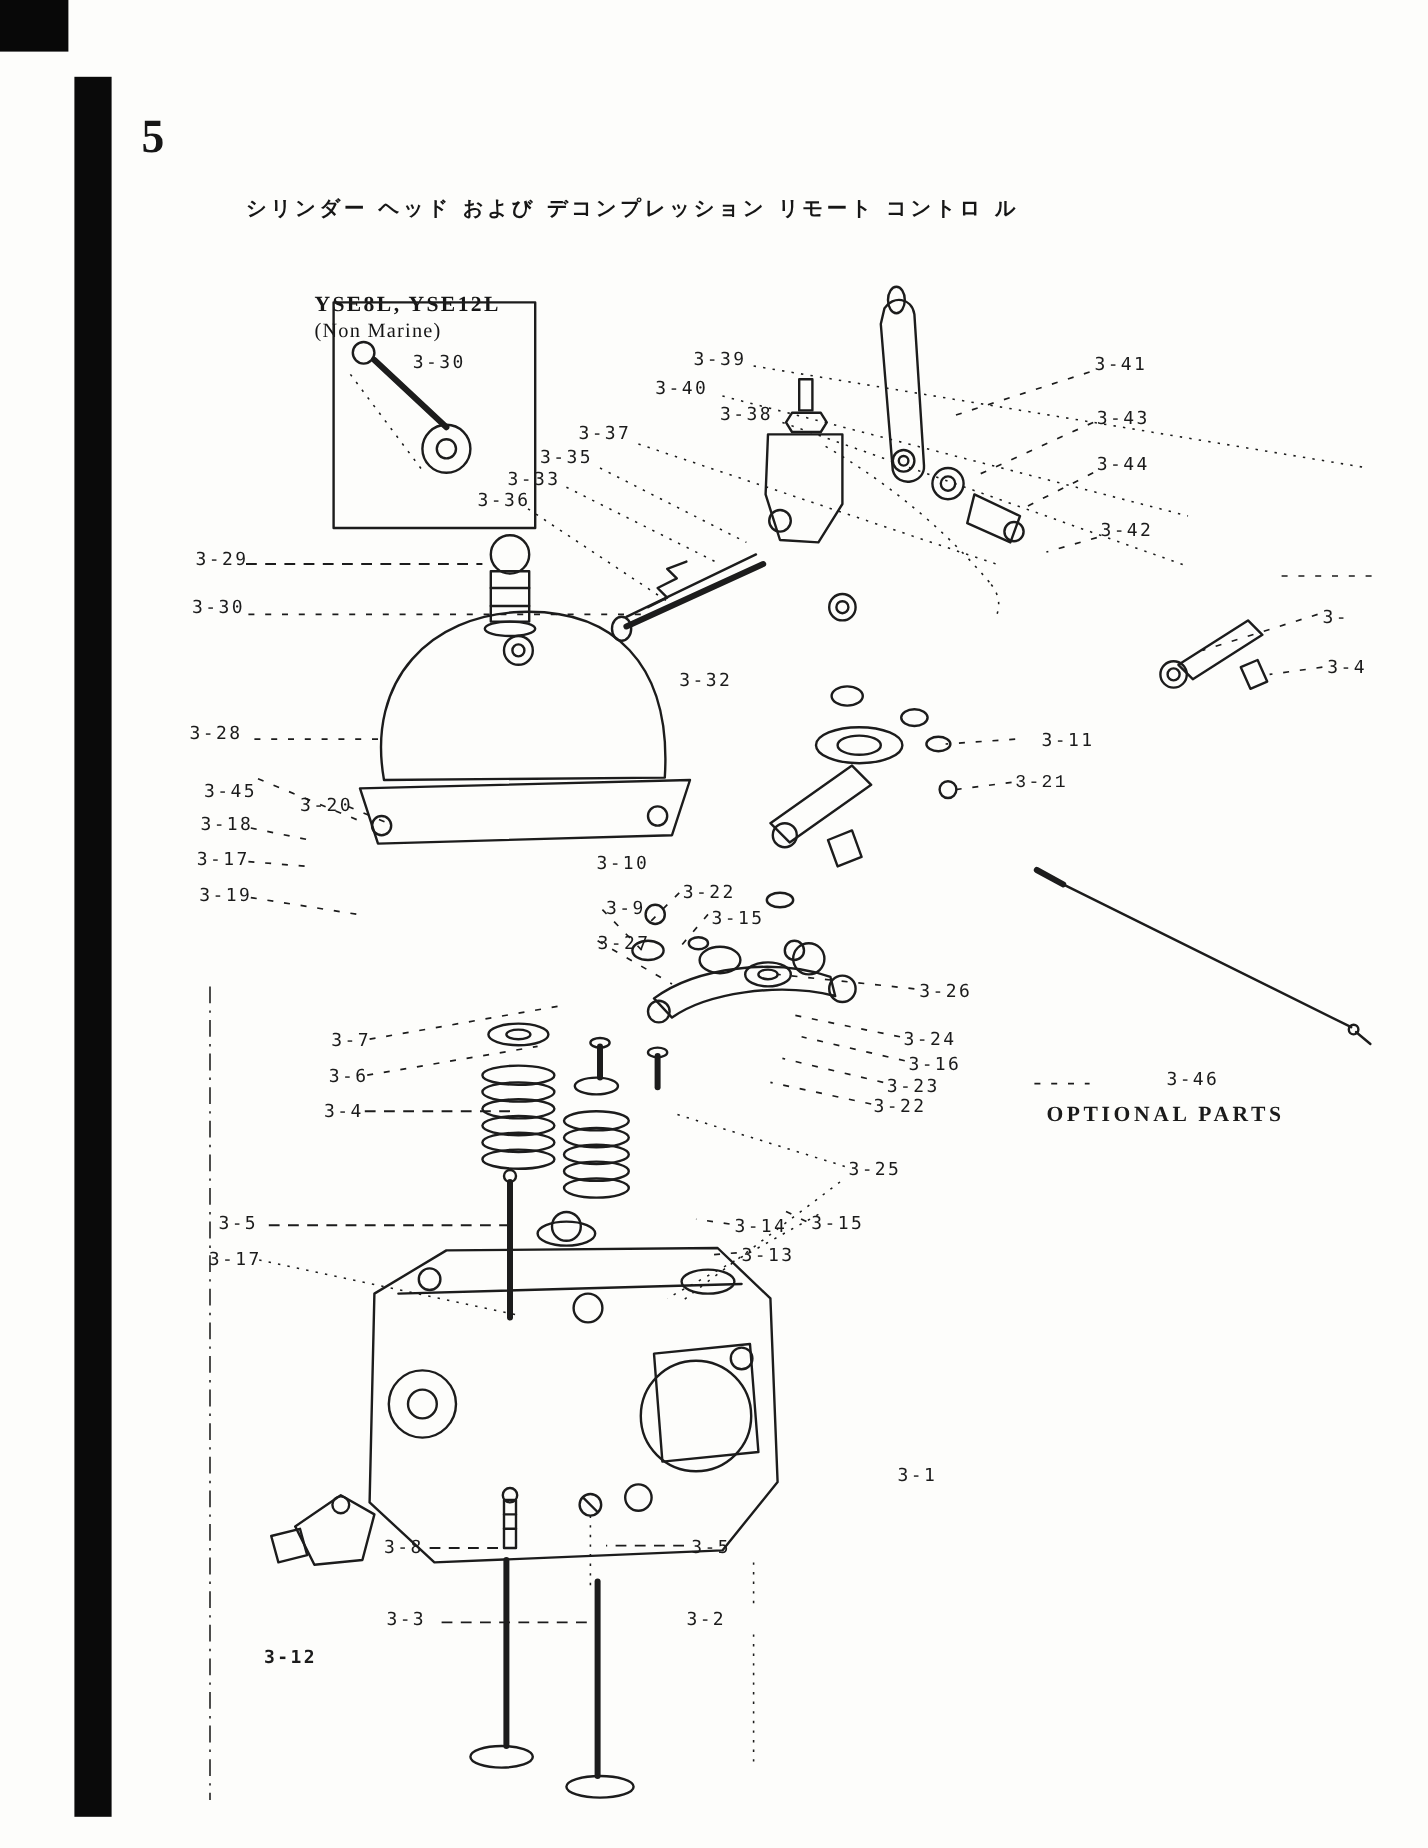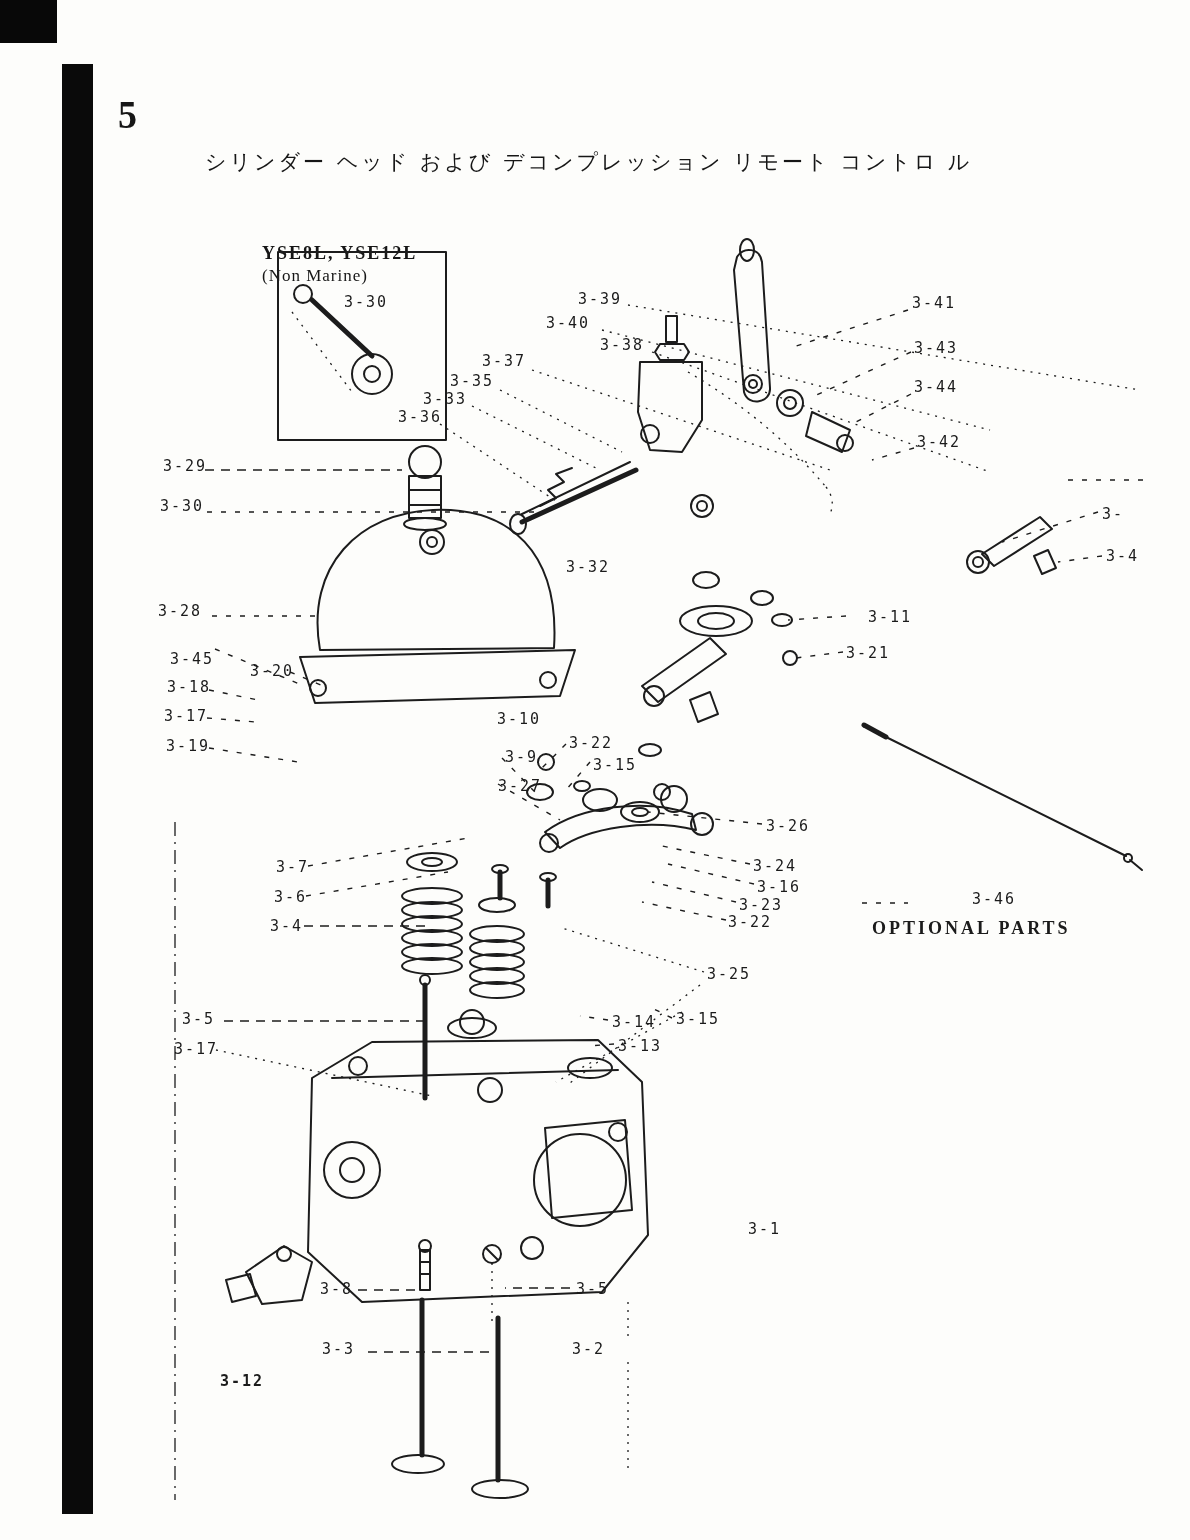--- a/index.html
+++ b/index.html
@@ -4,22 +4,22 @@
 <style>
   html,body{margin:0;padding:0;background:#e8e8e4;}
   #page{position:relative;width:1190px;height:1540px;background:#fdfdfb;overflow:hidden;
         font-family:"Liberation Serif",serif;color:#161616;}
   .abs{position:absolute;}
   
   #corner-blot{left:0;top:0;width:57px;height:43px;background:#080808;}
   #binding-bar{left:62px;top:64px;width:31px;height:1450px;background:#0a0a0a;}
   
   #page-number{left:118px;top:92px;font-size:38px;font-weight:bold;transform:scaleY(1.05);}
-  #title-jp{left:205px;top:148px;font-size:21px;letter-spacing:3px;white-space:nowrap;
-            font-family:"DejaVu Sans",sans-serif;}
+  #title-jp{left:205px;top:162px;font-size:17px;letter-spacing:3px;white-space:nowrap;
+            font-family:"DejaVu Sans",sans-serif;font-weight:bold;}
   #fig-line{left:172px;top:172px;font-size:19px;font-weight:bold;letter-spacing:1px;white-space:nowrap;}
   #fig-line .gap{display:inline-block;width:18px;}
   
   #inset-models{left:262px;top:243px;font-size:18px;font-weight:bold;letter-spacing:2px;}
   #inset-variant{left:262px;top:266px;font-size:17px;letter-spacing:1px;}
   
   .part-label{position:absolute;font-family:"DejaVu Sans Mono",monospace;font-size:15px;
               letter-spacing:2px;white-space:nowrap;color:#1b1b1b;}
   .part-label.caption{font-family:"Liberation Serif",serif;font-size:18px;font-weight:bold;
               letter-spacing:3px;}
@@ -270,21 +270,21 @@
       <div class="part-label" style="left: 398px; top: 408px;">3-36</div>
       <div class="part-label" style="left: 912px; top: 294px;">3-41</div>
       <div class="part-label" style="left: 914px; top: 339px;">3-43</div>
       <div class="part-label" style="left: 914px; top: 378px;">3-44</div>
       <div class="part-label" style="left: 917px; top: 433px;">3-42</div>
       <div class="part-label" style="left: 163px; top: 457px;">3-29</div>
       <div class="part-label" style="left: 160px; top: 497px;">3-30</div>
       <div class="part-label" style="left: 344px; top: 293px;">3-30</div>
       <div class="part-label" style="left: 566px; top: 558px;">3-32</div>
       <div class="part-label" style="left: 851px; top: 608px; margin-left: 17px;">3-11</div>
-      <div class="part-label" style="left: 846px; top: 644px;">3-21</div>
+      <div class="part-label" style="left: 846px; top: 644px; font-family: Liberation Mono, monospace;">3-21</div>
       <div class="part-label" style="left: 158px; top: 602px;">3-28</div>
       <div class="part-label" style="left: 170px; top: 635px; margin-top: 15px;">3-45</div>
       <div class="part-label" style="left: 167px; top: 678px;">3-18</div>
       <div class="part-label" style="left: 164px; top: 707px;">3-17</div>
       <div class="part-label" style="left: 166px; top: 737px;">3-19</div>
       <div class="part-label" style="left: 250px; top: 662px;">3-20</div>
       <div class="part-label" style="left: 1102px; top: 505px;">3-</div>
       <div class="part-label" style="left: 1106px; top: 547px;">3-4</div>
       <div class="part-label" style="left: 497px; top: 710px;">3-10</div>
       <div class="part-label" style="left: 505px; top: 748px;">3-9</div>

